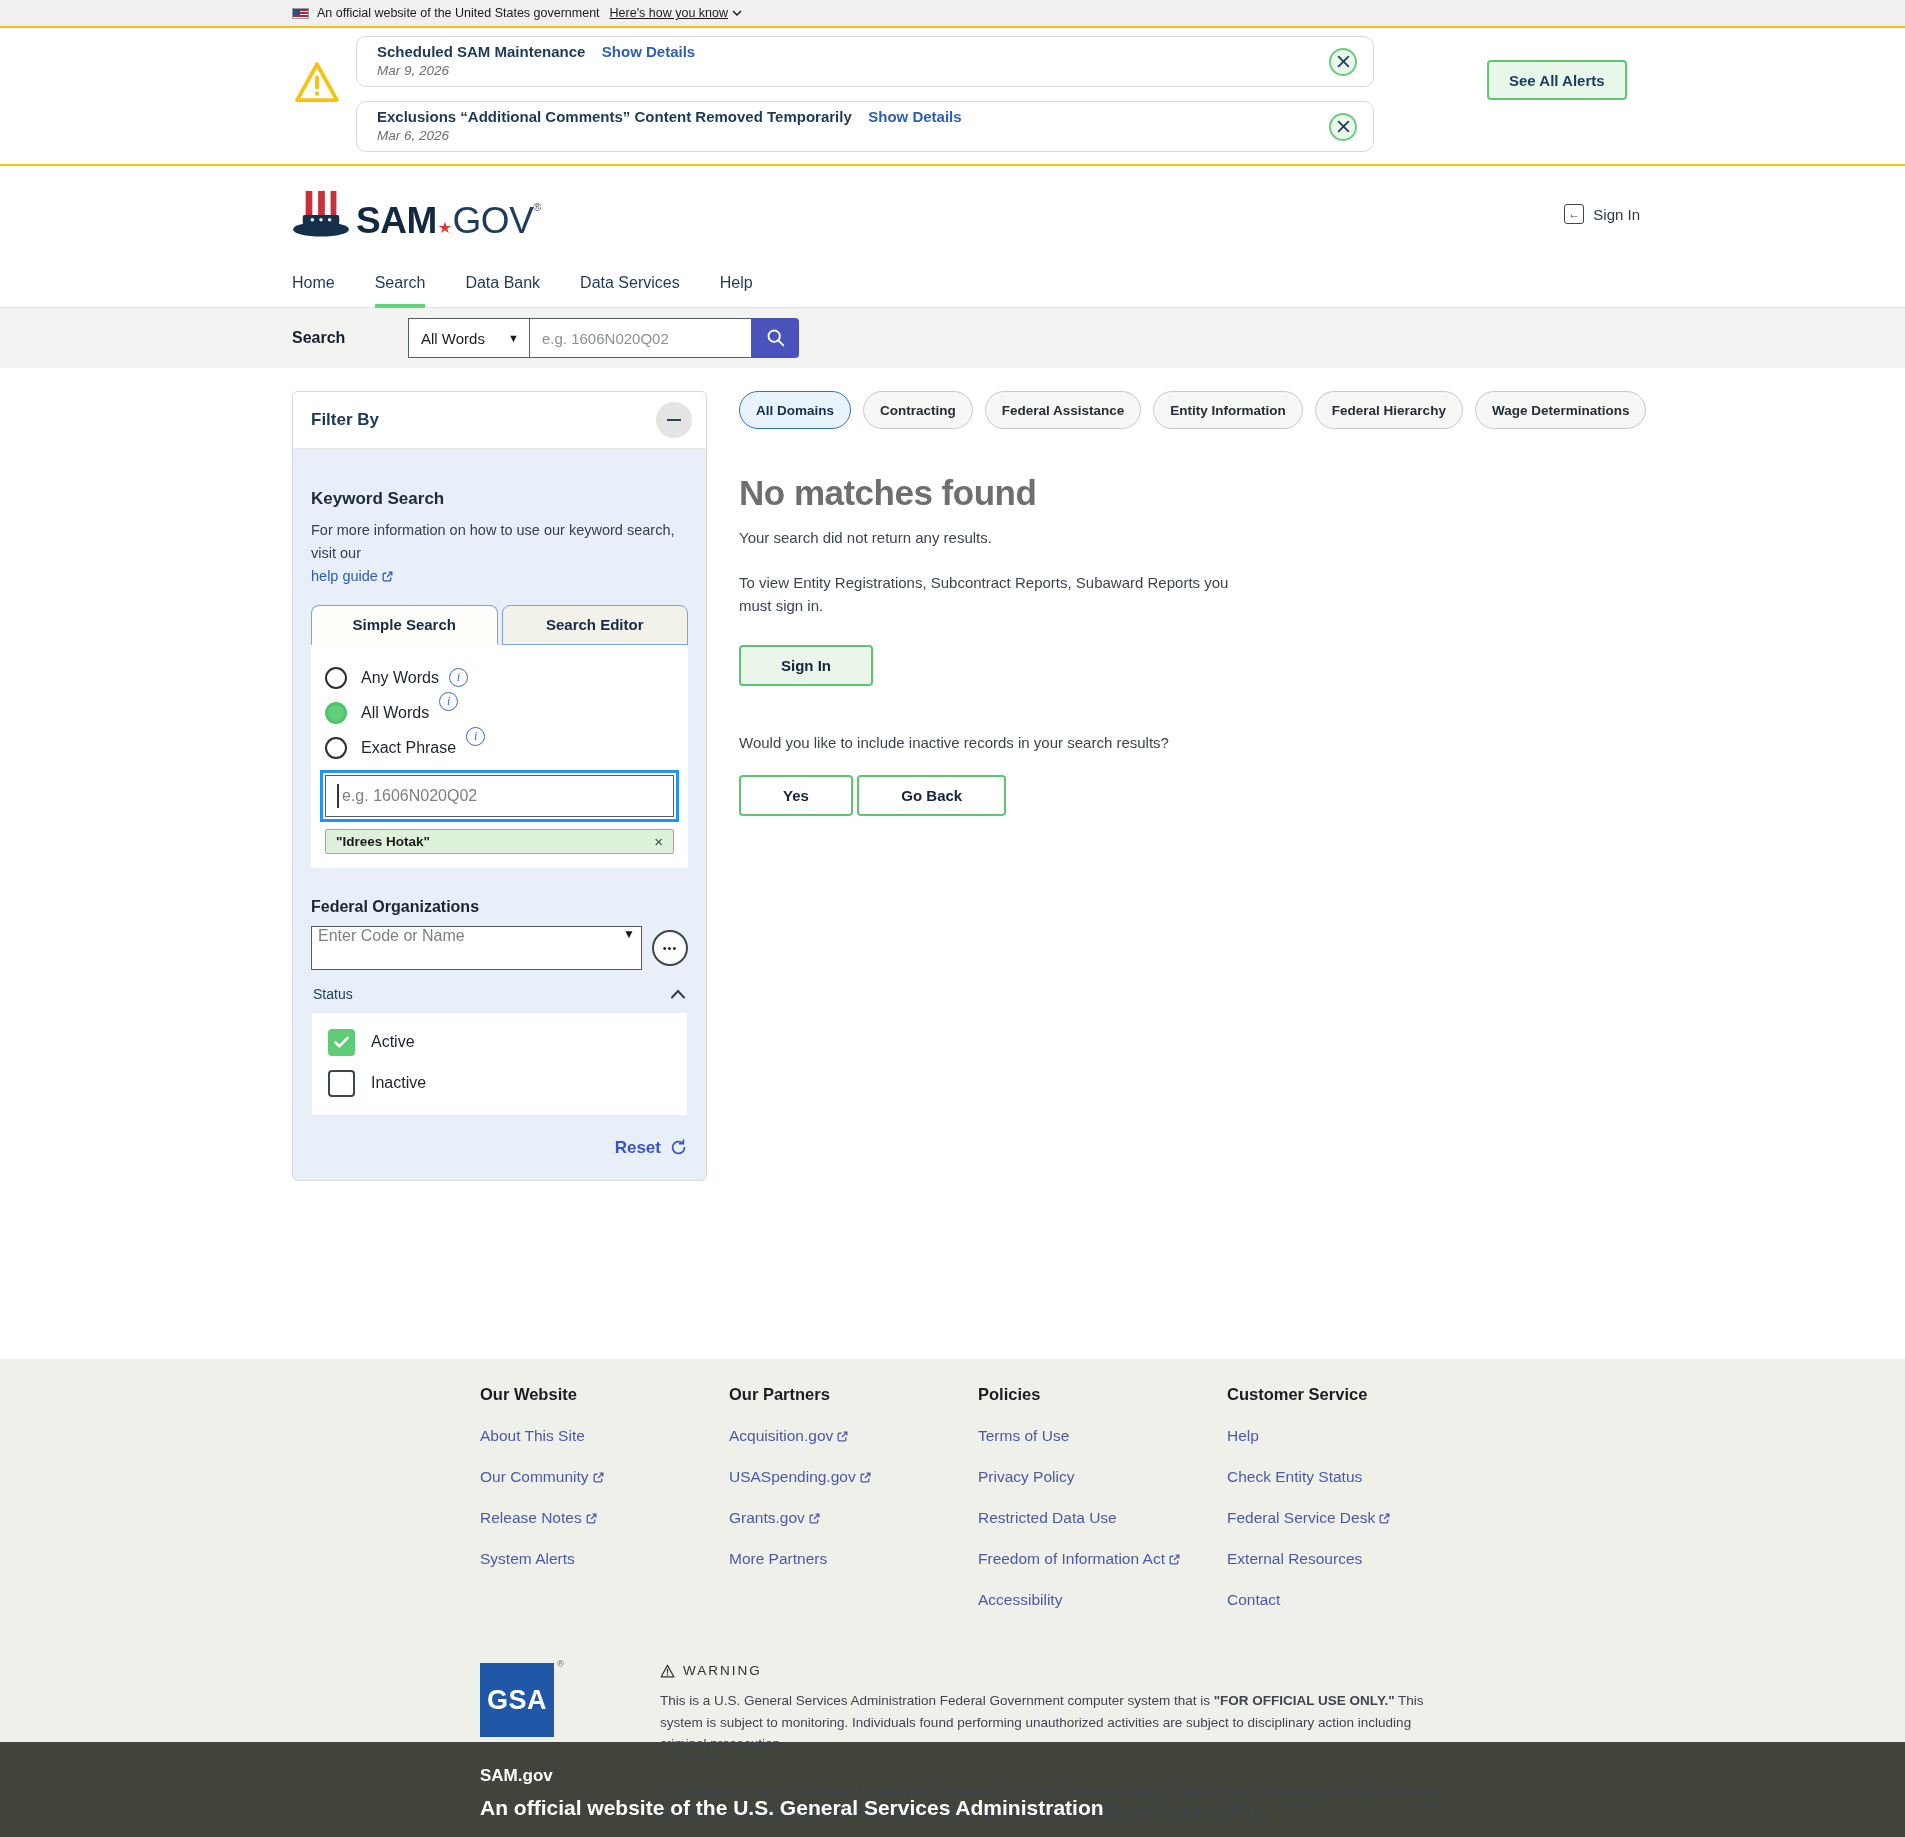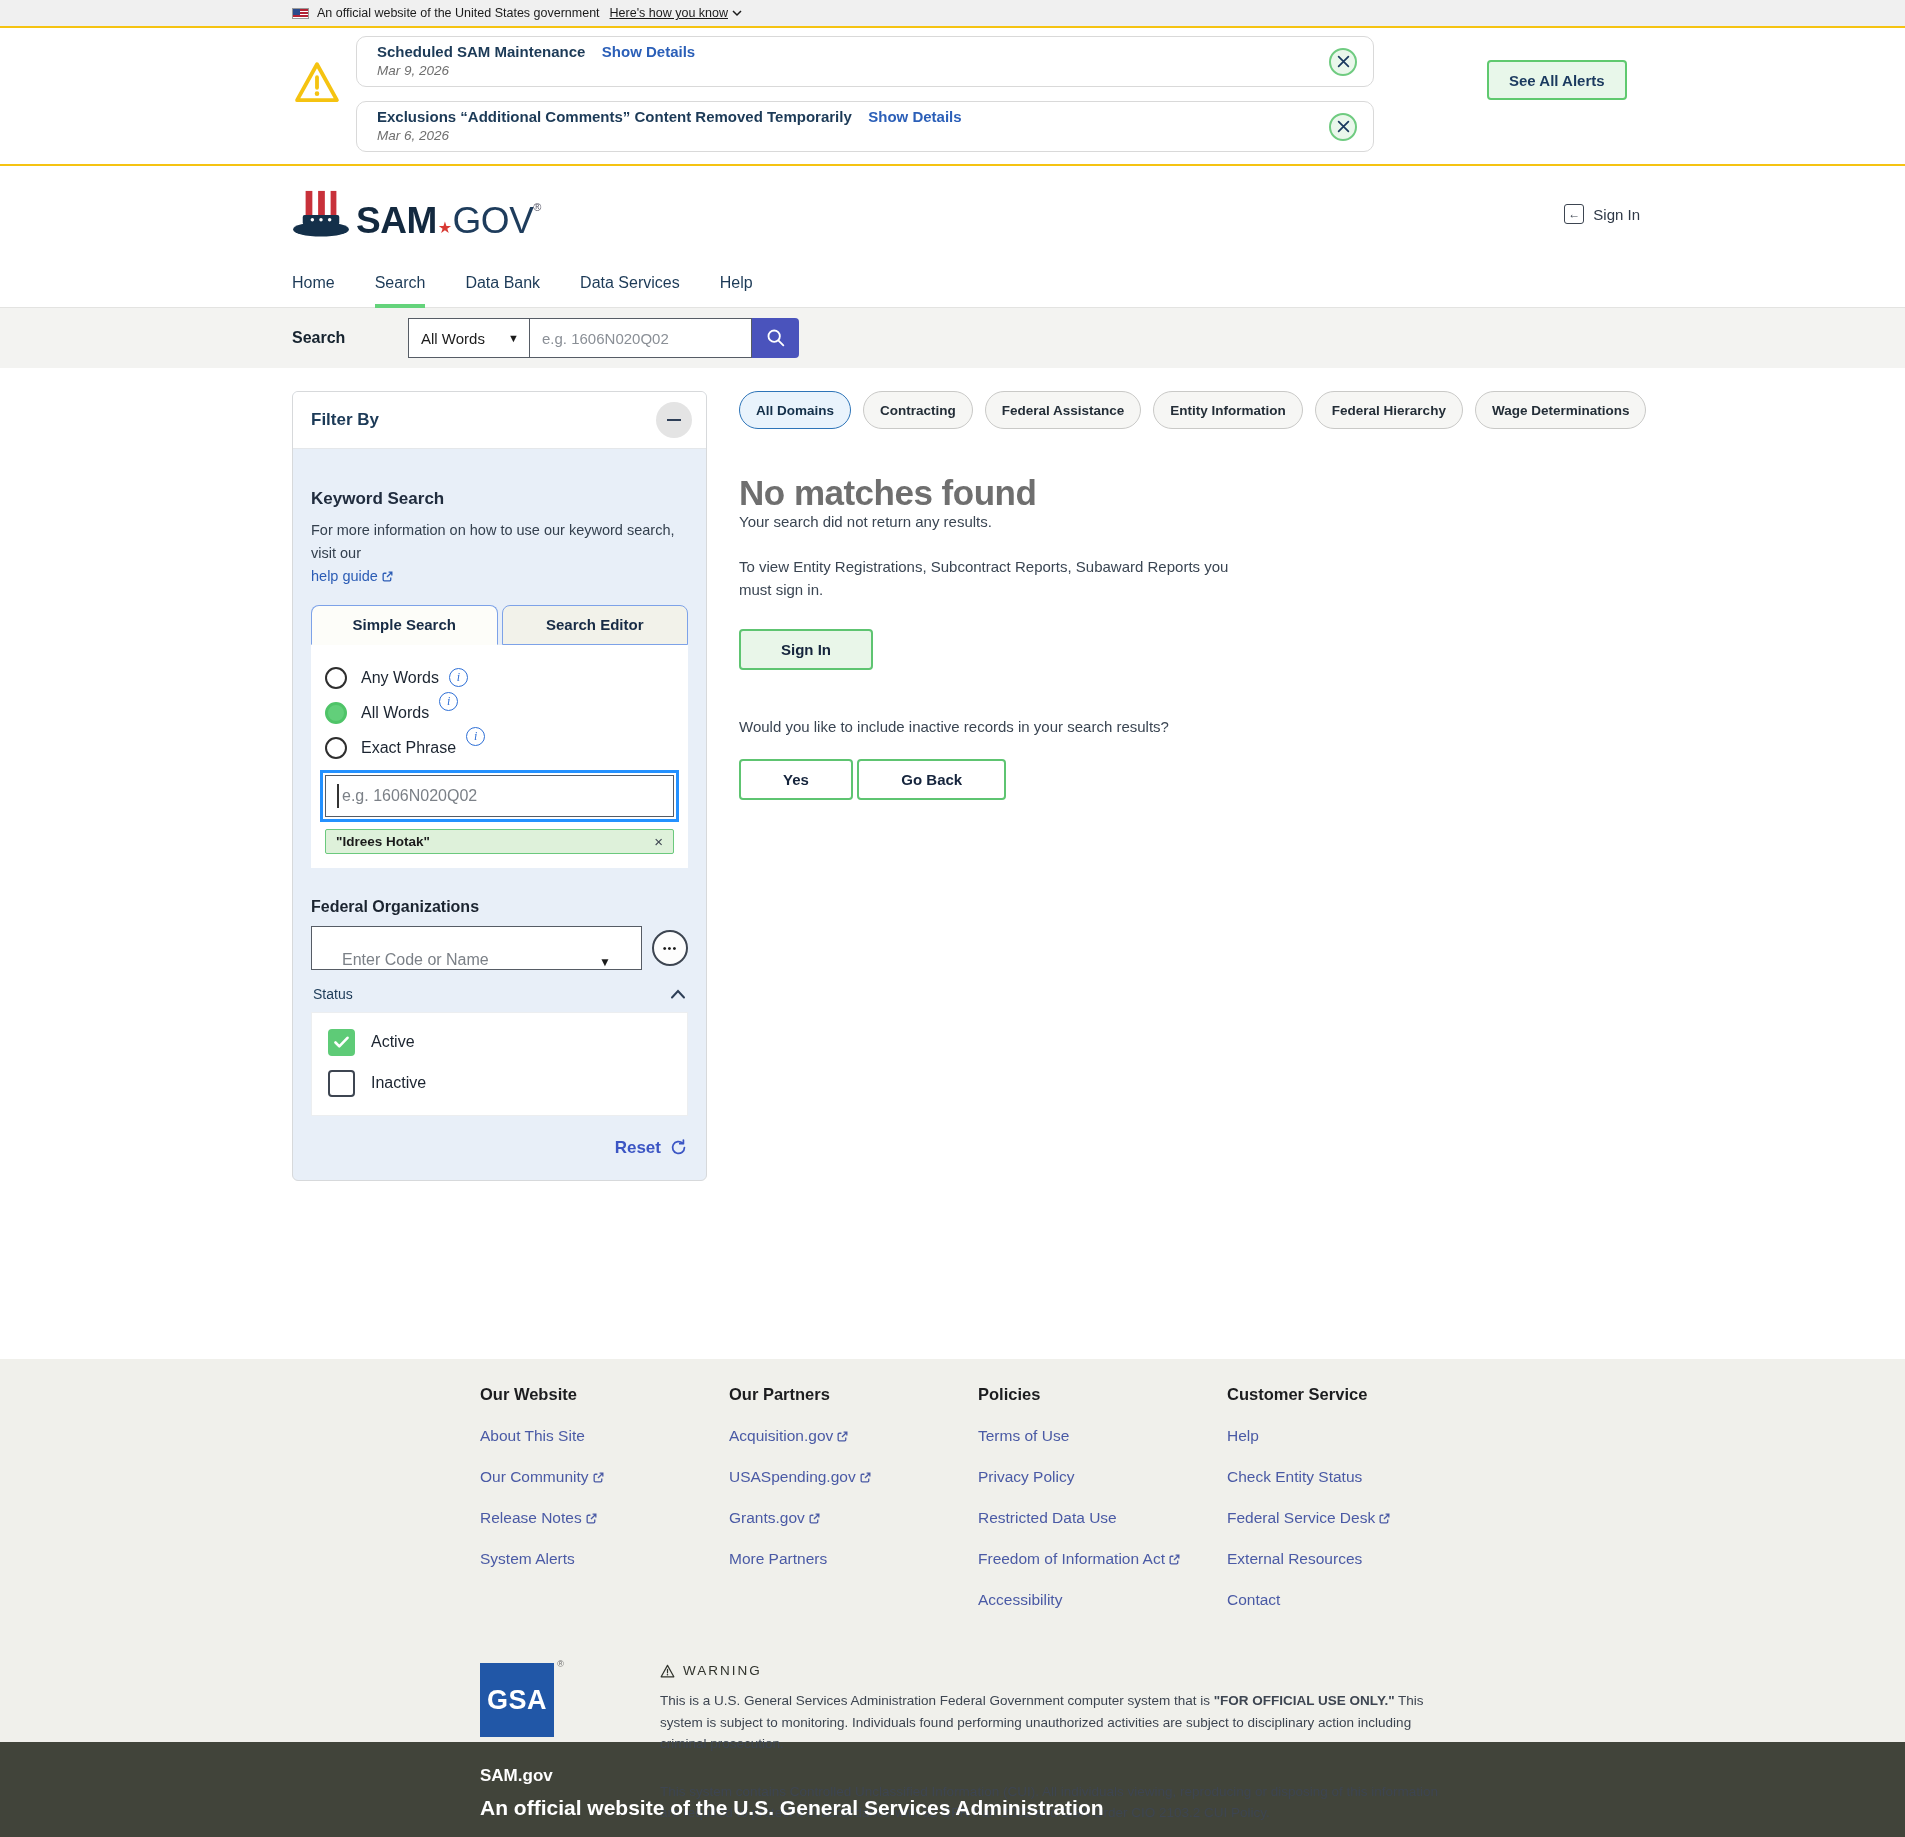--- a/index.html
+++ b/index.html
@@ -90,21 +90,21 @@
   .kw-input { width:100%; height:42px; border:1px solid #565c65; padding:0 12px 0 16px; font-size:16px; font-family:inherit; background:#fff;
     box-shadow:0 0 0 2px #fff, 0 0 0 5px #2491ff; }
   .kw-input::placeholder { color:#7b8087; }
   .cursor-bar { position:absolute; left:12px; top:9px; width:1.5px; height:24px; background:#333; }
   .chip { margin-top:12px; background:#def1da; border:1px solid #6bc97d; border-radius:2px; padding:4px 10px; display:flex; align-items:center; justify-content:space-between; }
   .chip-txt { font-weight:bold; font-size:13.5px; color:#1b1b1b; }
   .chip-x { font-size:15px; color:#3d4551; cursor:pointer; line-height:1; }
 
   .fo-heading { font-weight:bold; font-size:16px; color:#1b2430; margin-top:30px; }
   .fo-row { display:flex; align-items:center; gap:10px; margin-top:10px; }
-  .fo-select { flex:1; height:44px; background:#fff; border:1px solid #565c65; display:flex; align-items:flex-end; justify-content:space-between; padding:0 30px; cursor:pointer; }
+  .fo-select { flex:1; height:44px; background:#fff; border:1px solid #565c65; display:flex; align-items:flex-start; justify-content:space-between; padding:0 6px; cursor:pointer; }
   .fo-select .ph { font-size:16px; color:#7b8087; }
   .fo-select .caret { font-size:12px; color:#1b1b1b; }
   .more-btn { width:36px; height:36px; border-radius:50%; border:2px solid #3d4551; background:#fdfdfd; display:flex; align-items:center; justify-content:center;
     font-size:11px; letter-spacing:1px; color:#1b1b1b; flex:none; }
   .status-row { display:flex; align-items:center; justify-content:space-between; margin-top:16px; padding:0 2px; cursor:pointer; }
   .status-lbl { font-size:14px; color:#1c3a57; }
   .status-box { background:#fff; margin-top:10px; padding:16px 16px 18px; border:1px solid #eceef0; }
   .check-row { display:flex; align-items:center; margin-bottom:14px; }
   .check-row:last-child { margin-bottom:0; }
   .checkbox { width:27px; height:27px; border-radius:4px; border:2px solid #3d4551; background:#fff; flex:none; display:flex; align-items:center; justify-content:center; cursor:pointer; }
@@ -112,21 +112,21 @@
   .check-lbl { font-size:16px; color:#1b2430; margin-left:16px; }
   .reset-row { margin-top:22px; display:flex; justify-content:flex-end; align-items:center; gap:8px; color:#3b55c4; font-weight:bold; font-size:17px; cursor:pointer; }
 
   
   .results { margin-left:32px; padding-top:23px; width:1000px; }
   .pill-row { display:flex; gap:12px; }
   .pill { height:38px; display:flex; align-items:center; padding:0 16px; border-radius:20px; font-weight:bold; font-size:13.5px; cursor:pointer;
     background:#f6f6f4; border:1.5px solid #c9c9c7; color:#242e38; }
   .pill.on { background:#e9f3fc; border:1.5px solid #2d74b8; color:#14304a; }
   .nm-title { margin-top:44px; font-size:35px; font-weight:800; color:#6f6f6f; letter-spacing:-0.5px; }
-  .nm-sub { font-size:15px; color:#3a4552; }
+  .nm-sub { margin-top:16px; font-size:15px; color:#3a4552; }
   .nm-prompt { margin-top:26px; font-size:15px; color:#3a4552; max-width:495px; line-height:1.5; }
   .btn-green { display:inline-block; margin-top:28px; height:41px; padding:0 40px; background:#e9f6e9; border:2px solid #5ec471; border-radius:4px;
     font-weight:bold; font-size:15px; color:#15243c; line-height:37px; }
   .nm-inactive { margin-top:48px; font-size:15px; color:#3a4552; }
   .btn-outline { display:inline-block; margin-top:24px; height:41px; padding:0 42px; background:#fff; border:2px solid #5ec471; border-radius:4px;
     font-weight:bold; font-size:15px; color:#15243c; line-height:37px; }
 
   
   .footer { background:#f0f0eb; height:383px; padding:26px 0 0 480px; }
   .f-cols { display:flex; }

